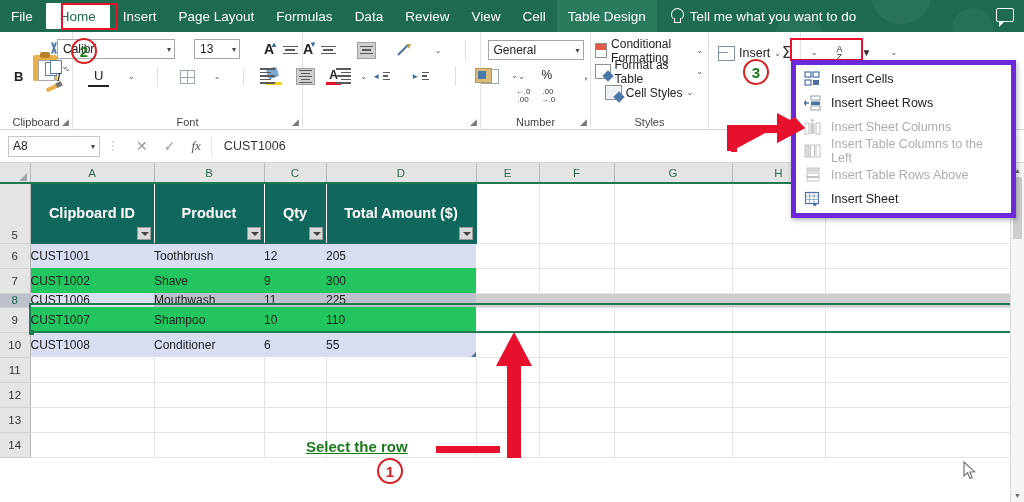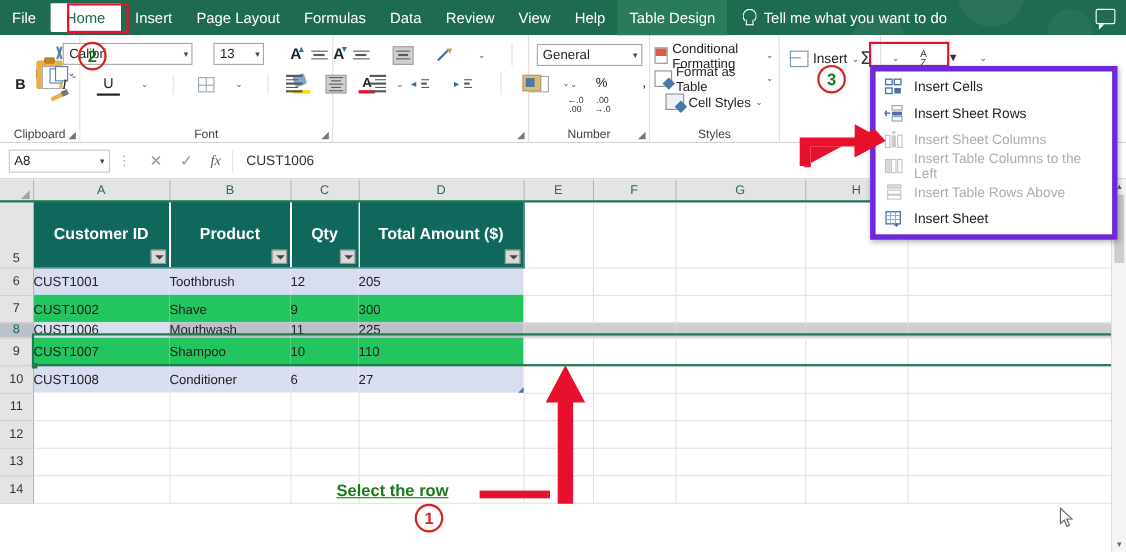--- a/index.html
+++ b/index.html
@@ -250,21 +250,21 @@
 
 <div class="tabbar">
   <div class="tab">File</div>
   <div class="tab active-home">Home</div>
   <div class="tab">Insert</div>
   <div class="tab">Page Layout</div>
   <div class="tab">Formulas</div>
   <div class="tab">Data</div>
   <div class="tab">Review</div>
   <div class="tab">View</div>
-  <div class="tab">Help</div>
+  <div class="tab">Cell</div>
   <div class="tab tabledesign">Table Design</div>
   <div class="tellme">
     <span class="bulb"></span>
     <span>Tell me what you want to do</span>
   </div>
   <div class="commenticon"></div>
 </div>
 
 <div class="redbox" style="left:61px; top:3px; width:56px; height:27px;"></div>
 
@@ -517,21 +517,21 @@
       <th class="colhead">E</th>
       <th class="colhead">F</th>
       <th class="colhead">G</th>
       <th class="colhead">H</th>
       <th class="colhead"></th>
     </tr>
 
     <tr>
       <td class="rowhead" style="vertical-align:bottom;padding-bottom:2px;">5</td>
       <td class="thdr">
-        <span>Customer ID</span>
+        <span>Clipboard ID</span>
         <span class="filt"></span>
       </td>
       <td class="thdr">
         <span>Product</span>
         <span class="filt"></span>
       </td>
       <td class="thdr">
         <span>Qty</span>
         <span class="filt"></span>
       </td>
@@ -597,21 +597,21 @@
       <td class="cell"></td>
       <td class="cell"></td>
     </tr>
 
     <tr>
       <td class="rowhead">10</td>
       <td class="band">CUST1008</td>
       <td class="band">Conditioner</td>
       <td class="band">6</td>
       <td class="band" style="position:relative;">
-        <span>27</span>
+        <span>55</span>
         <span style="position:absolute;right:0;bottom:0;width:0;height:0;border-left:5px solid transparent;border-bottom:5px solid #4a6fa5;"></span>
       </td>
       <td class="cell"></td>
       <td class="cell"></td>
       <td class="cell"></td>
       <td class="cell"></td>
       <td class="cell"></td>
     </tr>
 
     <tr>

